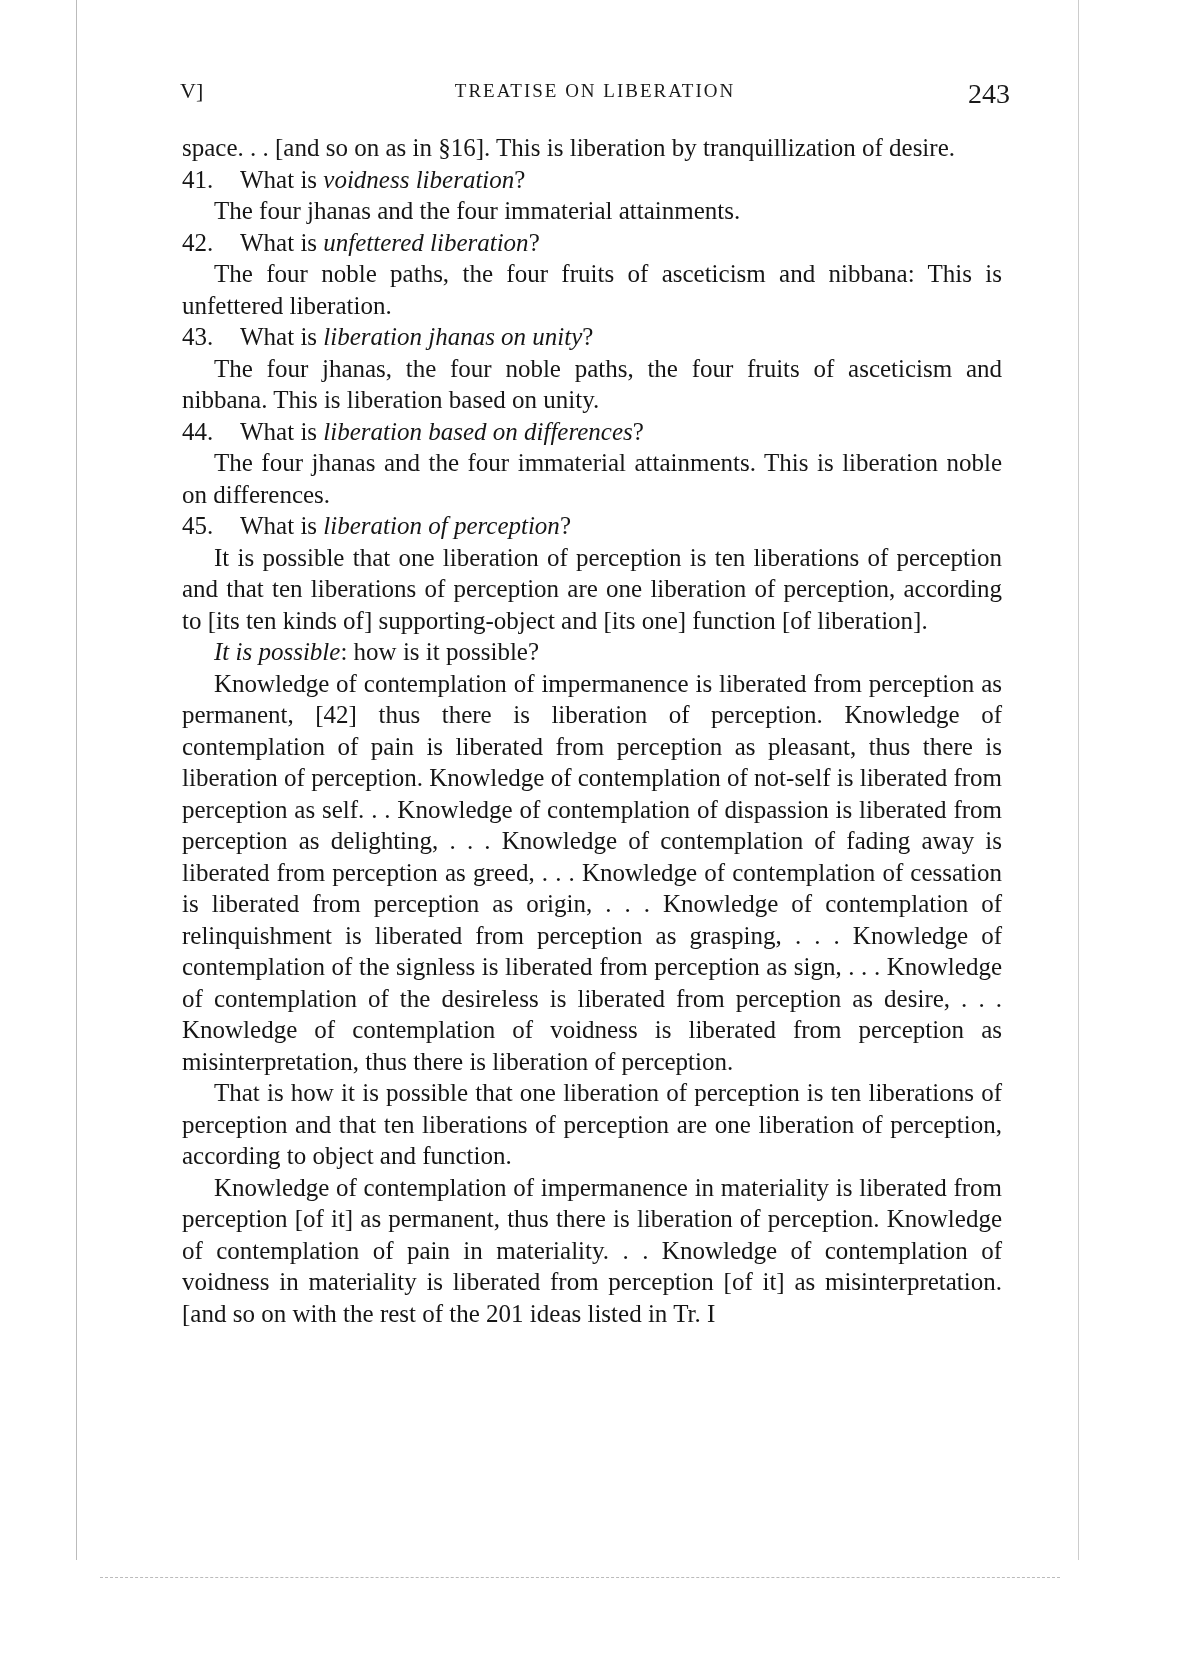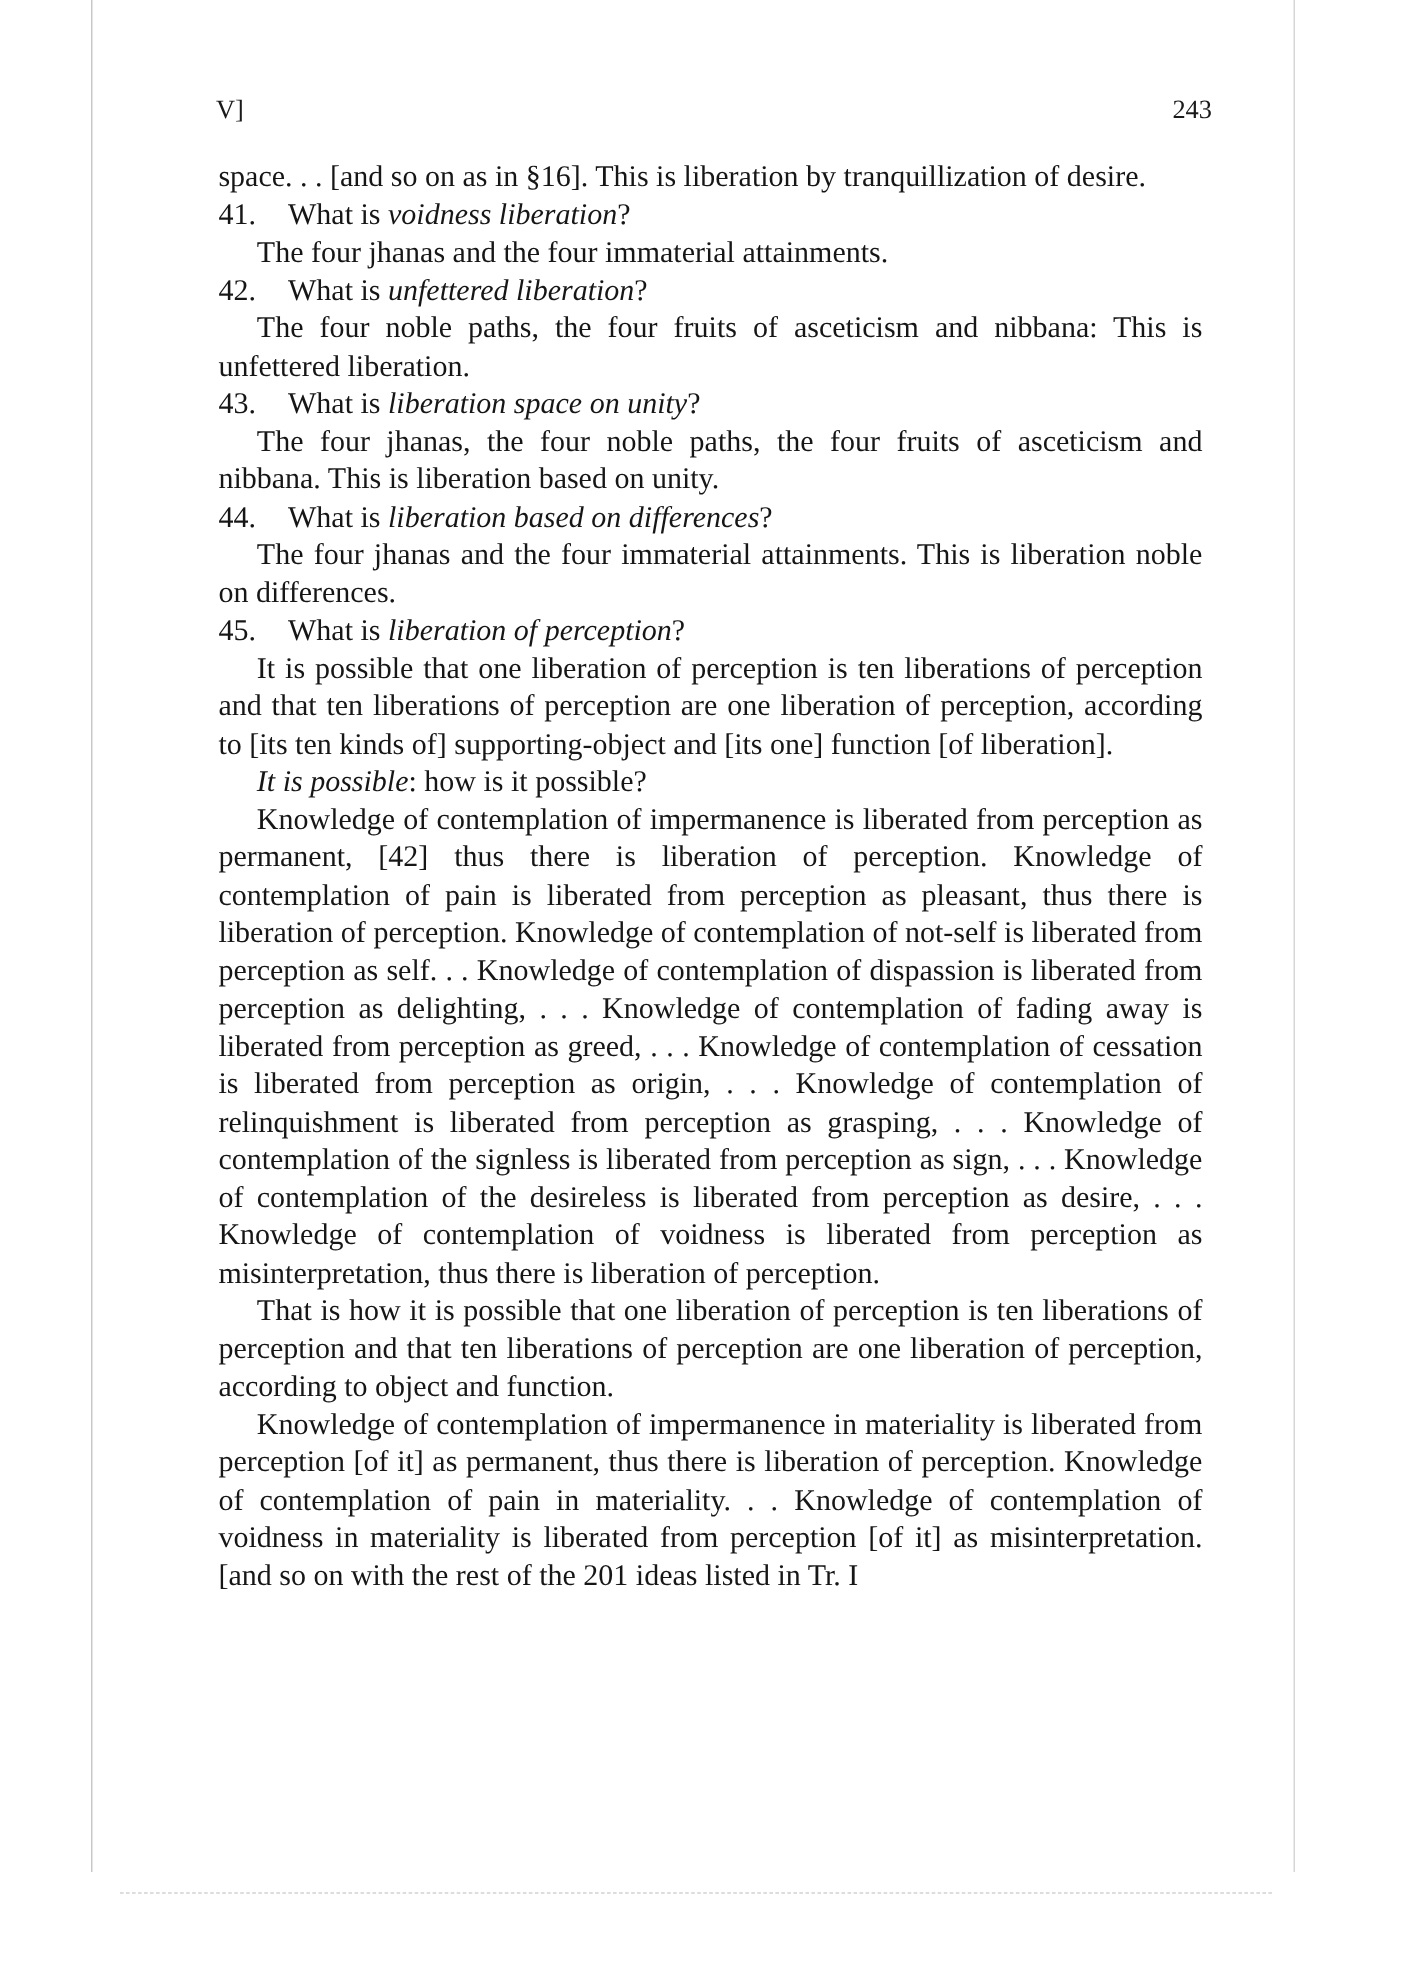--- a/index.html
+++ b/index.html
@@ -5,52 +5,53 @@
   html, body { margin: 0; padding: 0; background: #ffffff; }
   body { width: 1184px; height: 1653px; position: relative; overflow: hidden; }
   .page { position: absolute; left: 0; top: 0; width: 1184px; height: 1653px; background: #fff; }
   .edge-left { position: absolute; left: 76px; top: 0; width: 1px; height: 1560px; background: #bbb; }
   .edge-right { position: absolute; left: 1078px; top: 0; width: 1px; height: 1560px; background: #ccc; }
   .edge-bottom { position: absolute; left: 100px; top: 1577px; width: 960px; height: 0; border-top: 1px dashed #bbb; }
   .header { position: absolute; top: 78px; left: 180px; width: 830px; height: 30px;
             font-family: "Liberation Serif", serif; color: #1a1a1a; }
   .hdr-left { position: absolute; left: 0; top: 0; font-size: 22px; }
   .hdr-title { position: absolute; left: 0; right: 0; top: 2px; text-align: center; font-size: 19px; letter-spacing: 2px; }
-  .hdr-page { position: absolute; right: 0; top: 0; font-size: 22px; }
+  .hdr-page { position: absolute; right: 0; top: 0; font-size: 28px; }
   .body-text { position: absolute; top: 132px; left: 182px; width: 820px;
                font-family: "Liberation Serif", serif; font-size: 25px; line-height: 31.5px; color: #161616; }
   .p { margin: 0; text-align: justify; }
   .indent { text-indent: 32px; }
   .q { margin: 0; }
   .q .num { display: inline-block; width: 58px; }
   em { font-style: italic; }
 </style>
 </head>
 <body>
 
 <div class="page">
   <div class="edge-left"></div>
   <div class="edge-right"></div>
   <div class="edge-bottom"></div>
 
   <div class="header">
     <span class="hdr-left">V]</span>
+    <div class="hdr-title">TREATISE ON LIBERATION</div>
     <span class="hdr-page">243</span>
   </div>
 
   <div class="body-text">
     <p class="p">space. . . [and so on as in §16]. This is liberation by tranquillization of desire.</p>
 
     <p class="q"><span class="num">41.</span><span>What is </span><em>voidness liberation</em><span>?</span></p>
     <p class="p indent">The four jhanas and the four immaterial attainments.</p>
 
     <p class="q"><span class="num">42.</span><span>What is </span><em>unfettered liberation</em><span>?</span></p>
     <p class="p indent">The four noble paths, the four fruits of asceticism and nibbana: This is unfettered liberation.</p>
 
-    <p class="q"><span class="num">43.</span><span>What is </span><em>liberation space on unity</em><span>?</span></p>
+    <p class="q"><span class="num">43.</span><span>What is </span><em>liberation jhanas on unity</em><span>?</span></p>
     <p class="p indent">The four jhanas, the four noble paths, the four fruits of asceticism and nibbana. This is liberation based on unity.</p>
 
     <p class="q"><span class="num">44.</span><span>What is </span><em>liberation based on differences</em><span>?</span></p>
     <p class="p indent">The four jhanas and the four immaterial attainments. This is liberation noble on differences.</p>
 
     <p class="q"><span class="num">45.</span><span>What is </span><em>liberation of perception</em><span>?</span></p>
     <p class="p indent">It is possible that one liberation of perception is ten liberations of perception and that ten liberations of perception are one liberation of perception, according to [its ten kinds of] supporting-object and [its one] function [of liberation].</p>
 
     <p class="p indent"><em>It is possible</em><span>: how is it possible?</span></p>
     <p class="p indent">Knowledge of contemplation of impermanence is liberated from perception as permanent, [42] thus there is liberation of perception. Knowledge of contemplation of pain is liberated from perception as pleasant, thus there is liberation of perception. Knowledge of contemplation of not-self is liberated from perception as self. . . Knowledge of contemplation of dispassion is liberated from perception as delighting, . . . Knowledge of contemplation of fading away is liberated from perception as greed, . . . Knowledge of contemplation of cessation is liberated from perception as origin, . . . Knowledge of contemplation of relinquishment is liberated from perception as grasping, . . . Knowledge of contemplation of the signless is liberated from perception as sign, . . . Knowledge of contemplation of the desireless is liberated from perception as desire, . . . Knowledge of contemplation of voidness is liberated from perception as misinterpretation, thus there is liberation of perception.</p>

